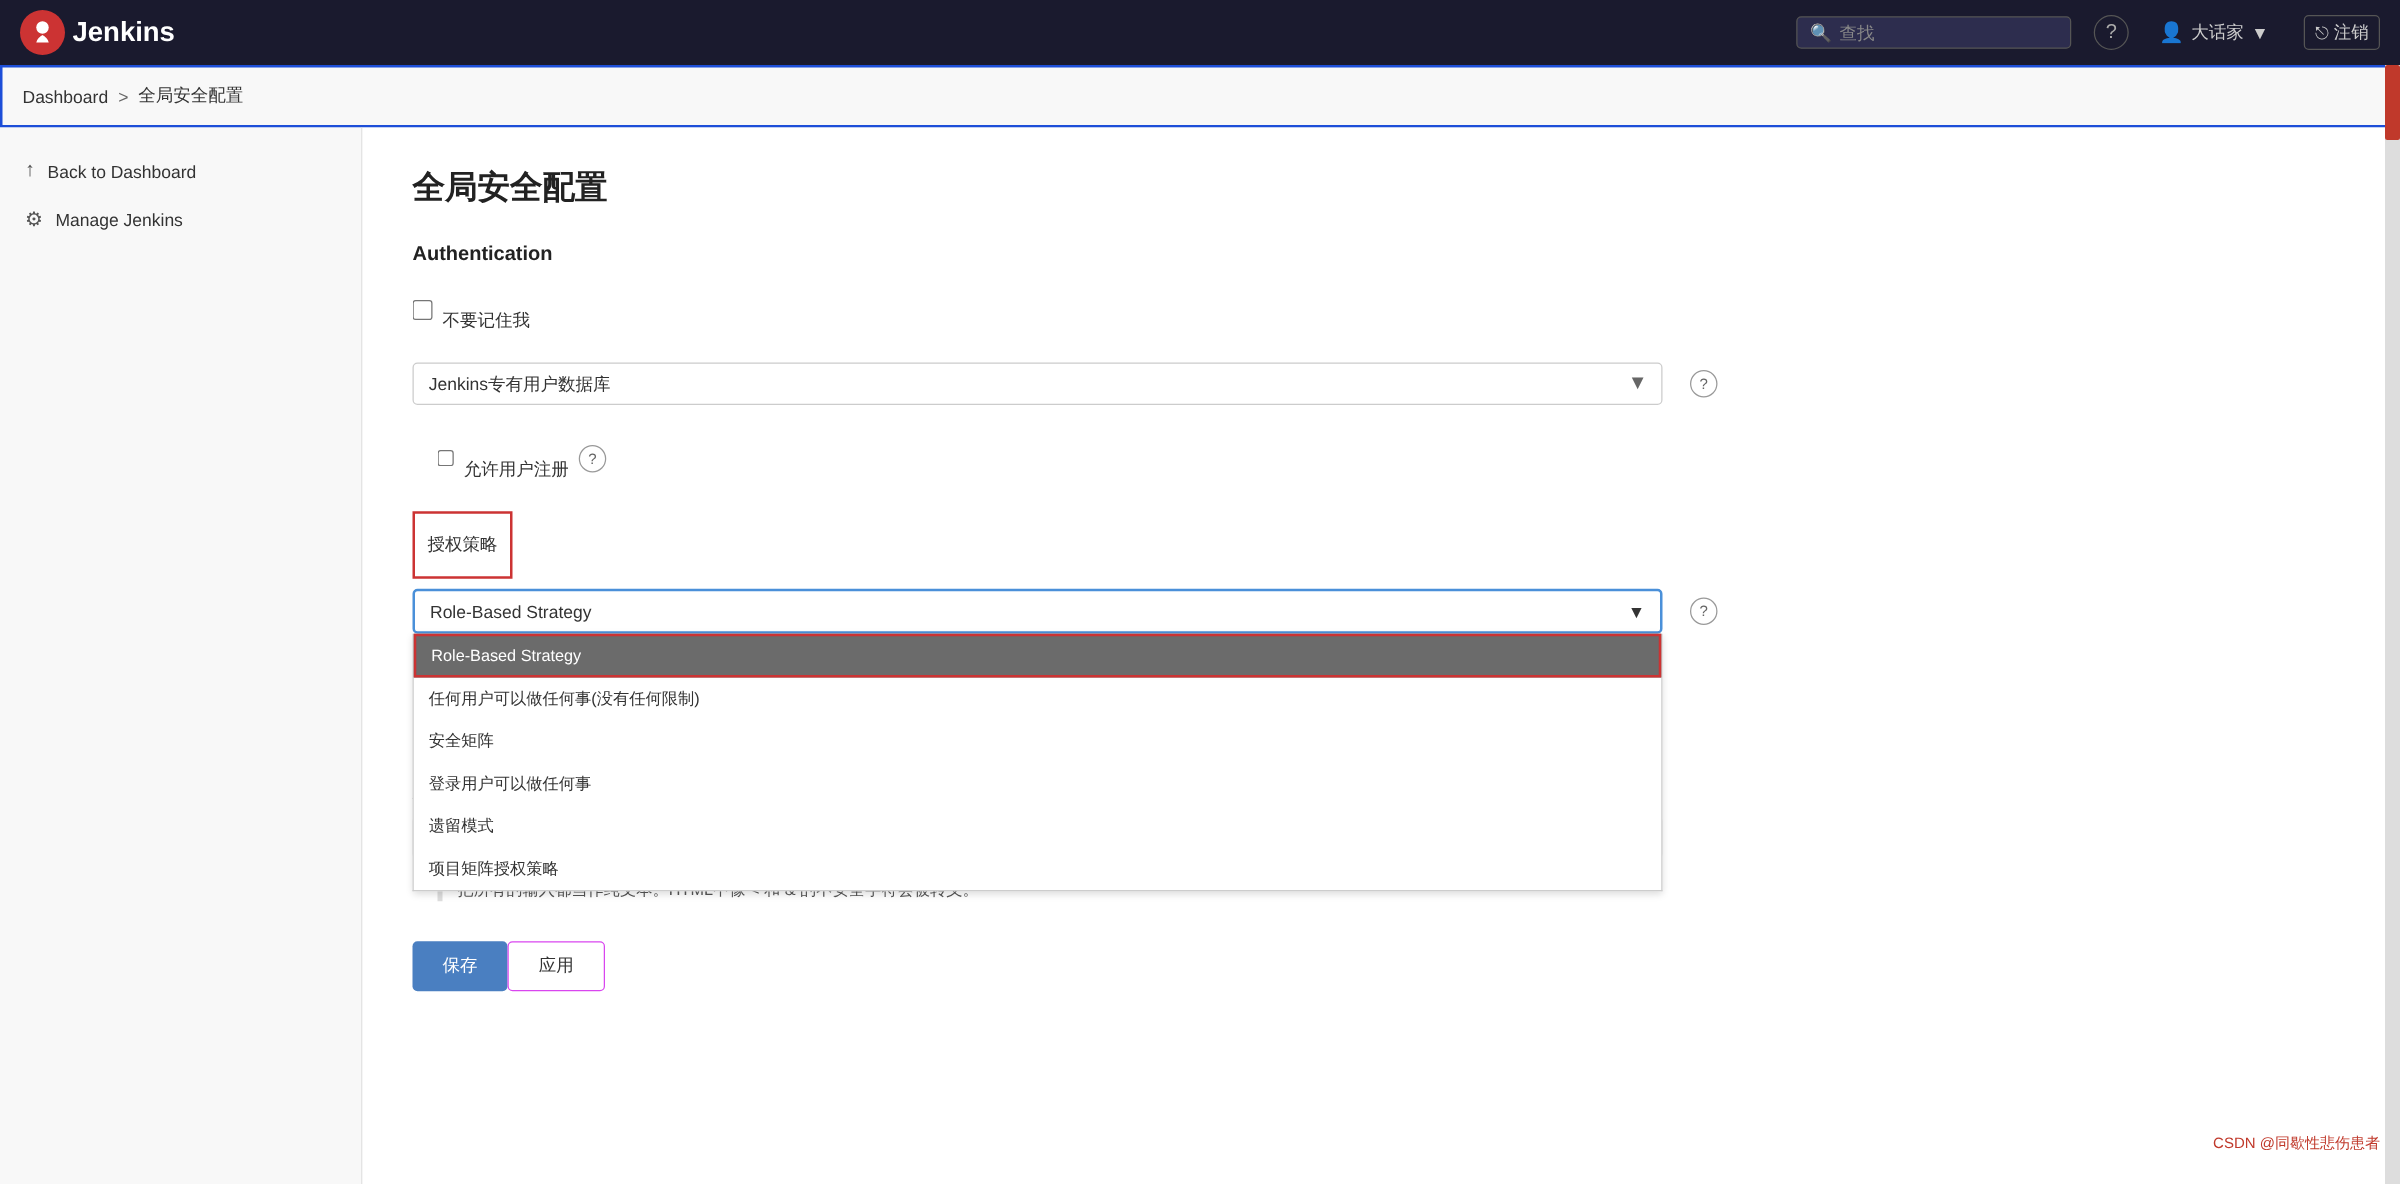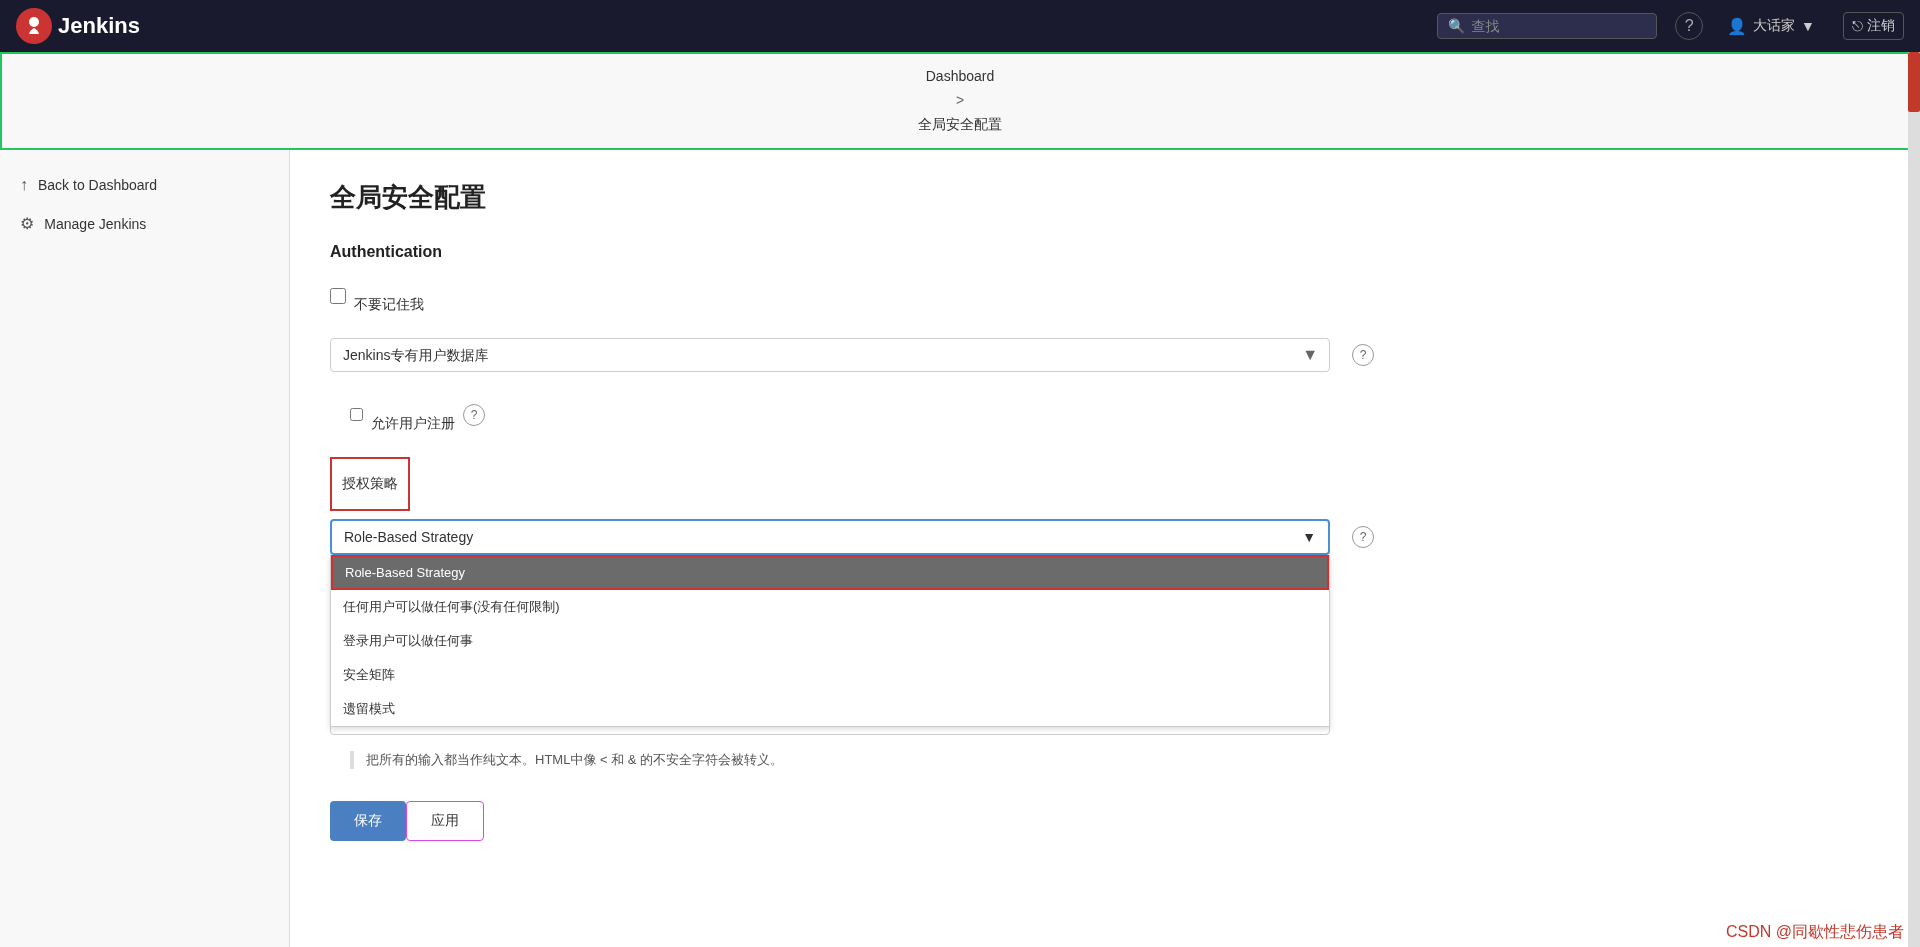--- a/index.html
+++ b/index.html
@@ -94,23 +94,22 @@
 
     
     .breadcrumb-bar {
       background: #f8f8f8;
       border-bottom: 1px solid #ddd;
       padding: 14px 16px;
       display: flex;
       align-items: center;
       gap: 8px;
       font-size: 14px;
-      border: 2px solid #22c55e;
+      border: 2px solid #1d4ed8;
       margin: 0;
-      flex-direction: column;
     }
     .breadcrumb-link { color: #333; text-decoration: none; cursor: pointer; }
     .breadcrumb-sep { color: #666; }
     .breadcrumb-current { color: #333; }
 
     
     .page-layout {
       display: flex;
       min-height: calc(947px - 52px - 46px);
     }
@@ -333,23 +332,23 @@
       border: 1px solid #d946ef;
       padding: 10px 24px;
       border-radius: 4px;
       font-size: 14px;
       cursor: pointer;
     }
 
     
     .page-footer {
       position: fixed;
-      bottom: 4px;
+      bottom: 24px;
       right: 16px;
-      font-size: 16px;
+      font-size: 12px;
       color: #c0392b;
     }
 
     
     .scrollbar-track {
       width: 12px;
       background: #ddd;
       position: fixed;
       right: 0;
       top: 52px;
@@ -454,27 +453,30 @@
           </div>
 
           <div class="dropdown-list">
             <div class="dropdown-list-item selected">
               <span>Role-Based Strategy</span>
             </div>
             <div class="dropdown-list-item">
               <span>任何用户可以做任何事(没有任何限制)</span>
             </div>
             <div class="dropdown-list-item">
+              <span>安全矩阵</span>
+            </div>
+            <div class="dropdown-list-item">
               <span>登录用户可以做任何事</span>
             </div>
             <div class="dropdown-list-item">
-              <span>安全矩阵</span>
+              <span>遗留模式</span>
             </div>
             <div class="dropdown-list-item">
-              <span>遗留模式</span>
+              <span>项目矩阵授权策略</span>
             </div>
           </div>
         </div>
         <div class="help-circle">?</div>
       </div>
     </div>
 
     <div class="markup-section" style="margin-top: 120px;">
       <span class="field-label">标记格式器</span>
       <div class="dropdown-wrapper">

